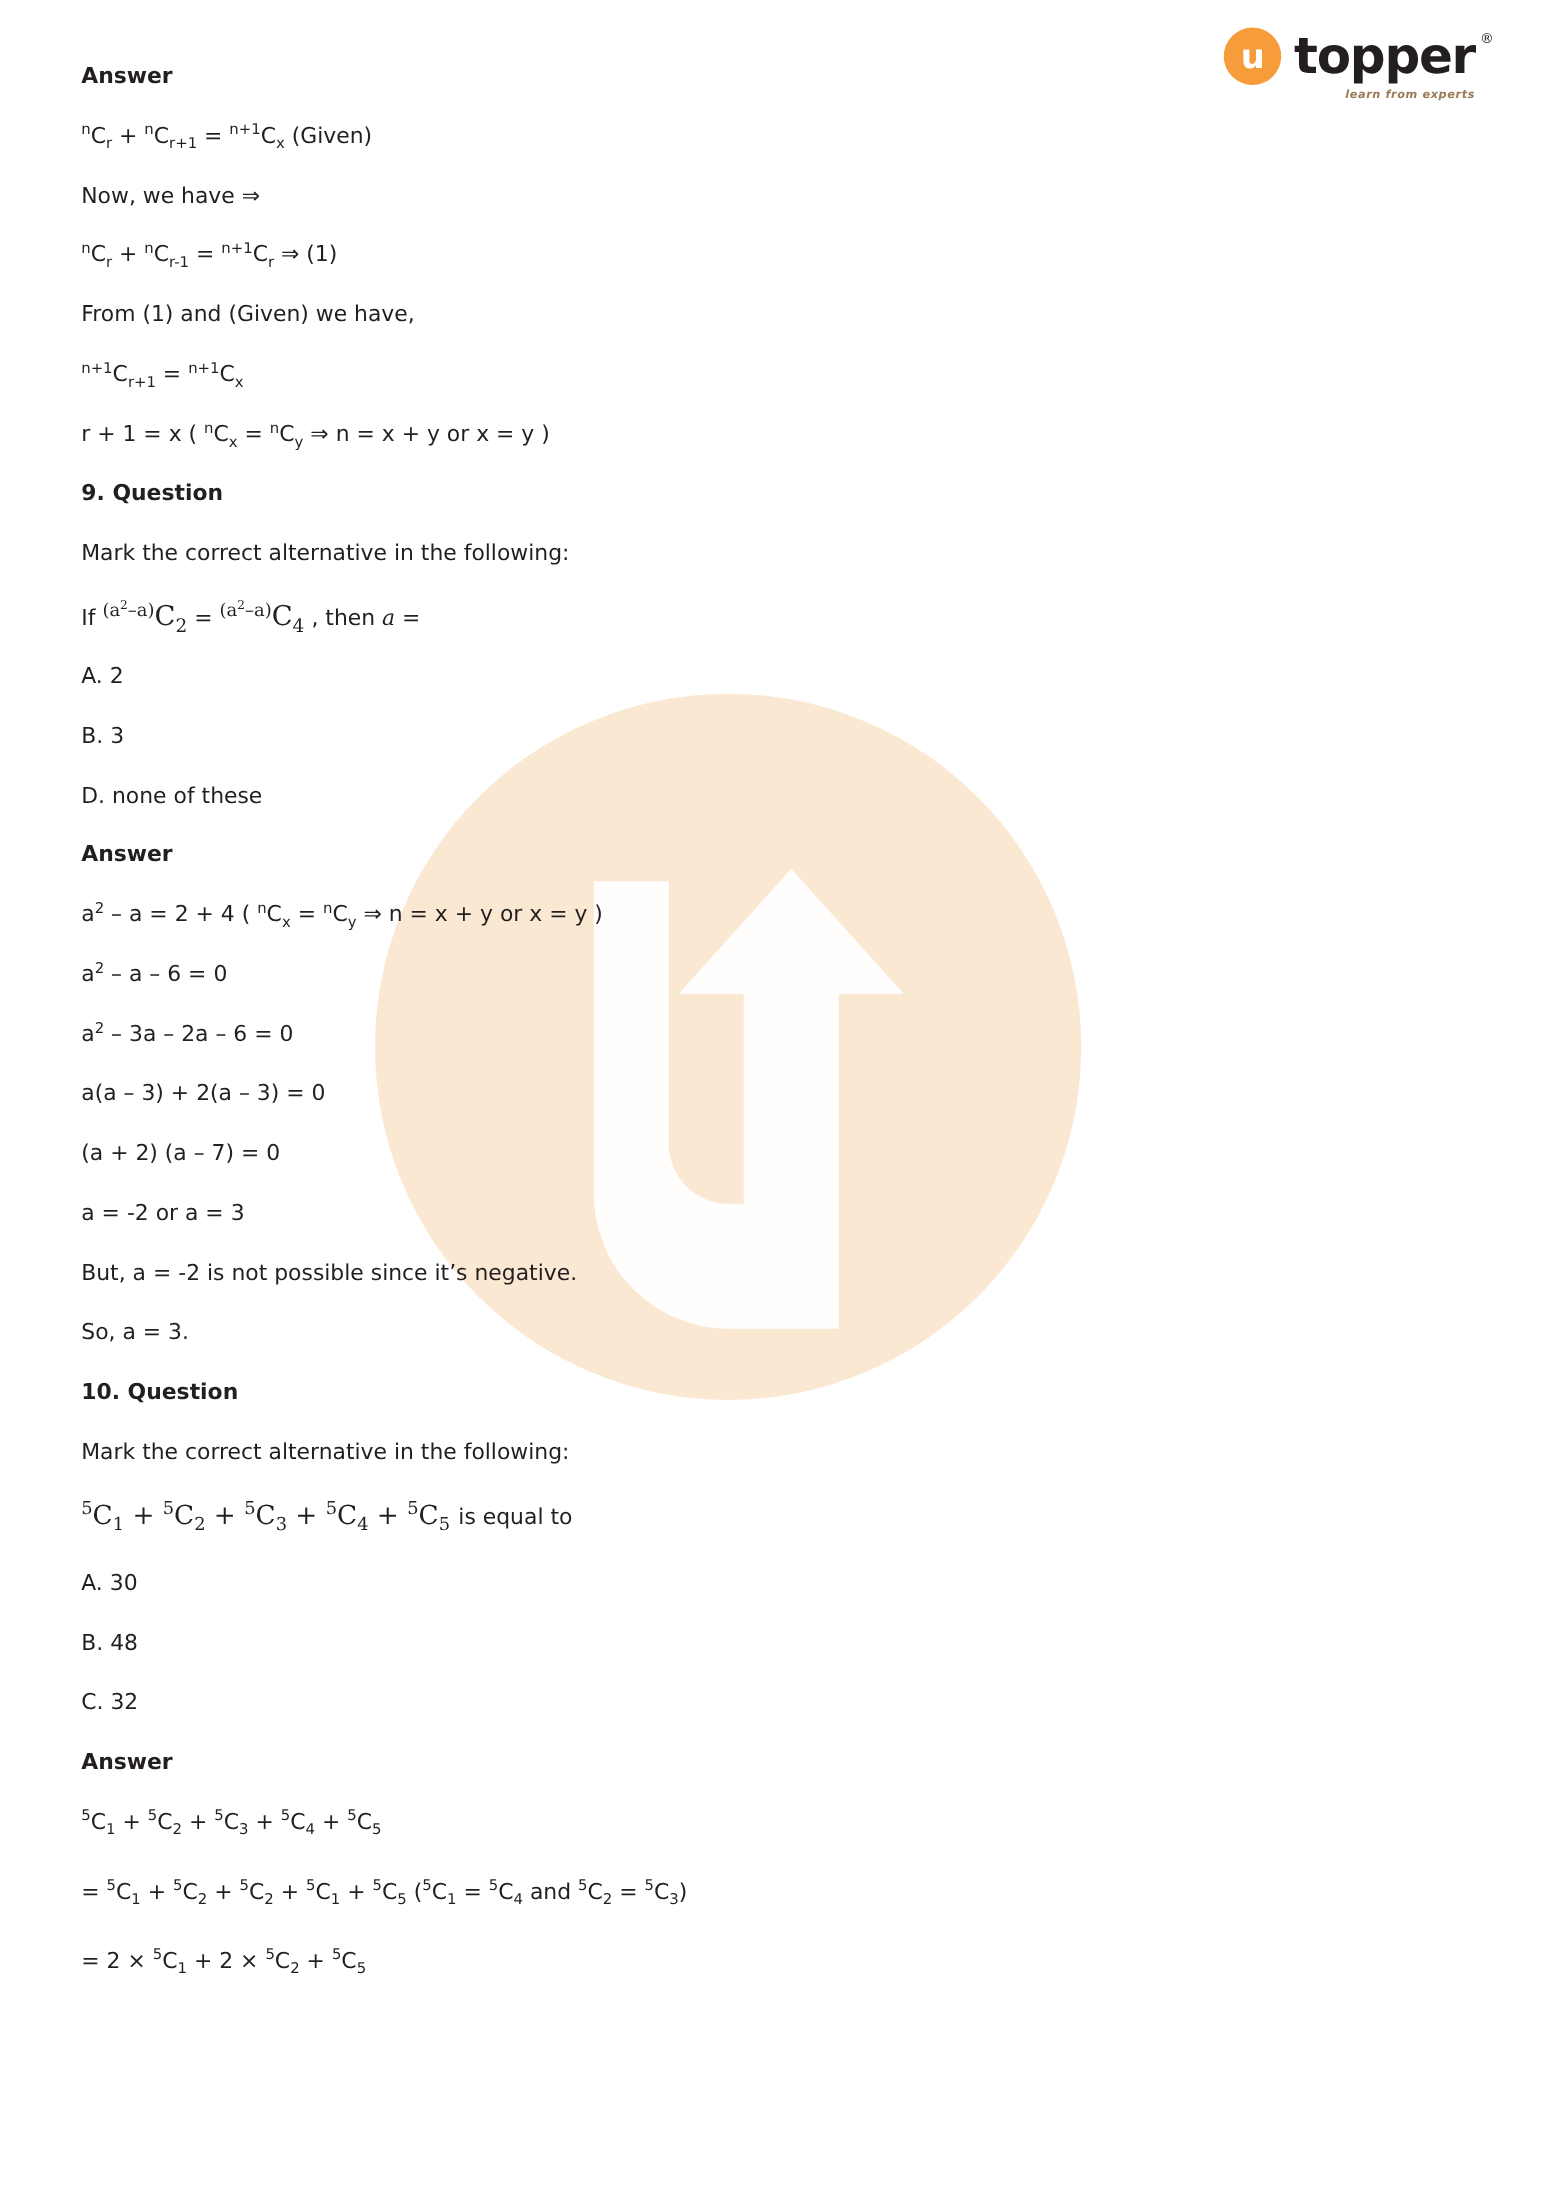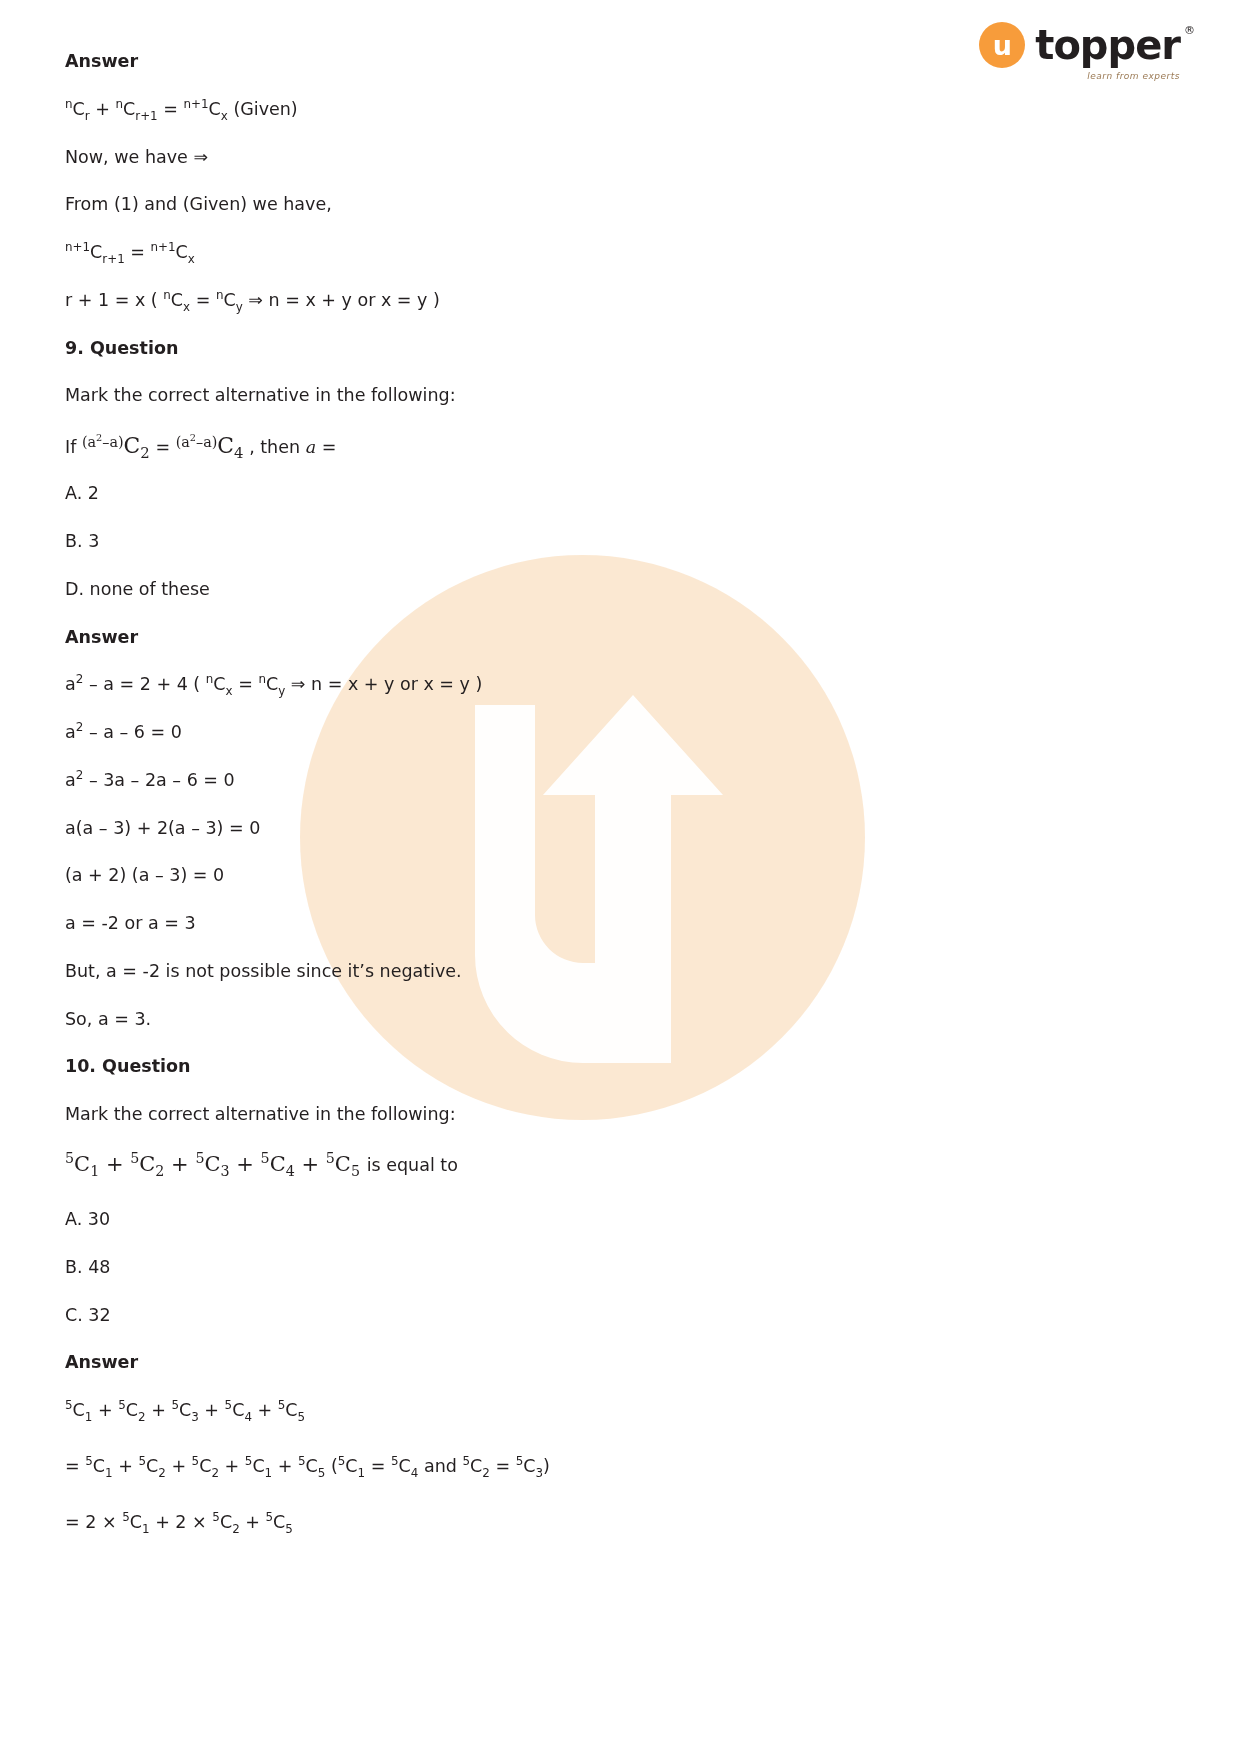--- a/index.html
+++ b/index.html
@@ -83,21 +83,21 @@
     right: -14px;
     top: 2px;
     font-size: 11px;
     font-weight: normal;
   }
   .logo-tag {
     position: absolute;
     right: 0px;
     bottom: -13px;
     font-size: 9px;
-    font-weight: normal;
+    font-weight: bold;
     font-style: italic;
     color: #9b7a55;
     letter-spacing: 0.5px;
   }
 
   
   .content {
     position: relative;
     z-index: 2;
     font-size: 17.5px;
@@ -168,20 +168,24 @@
 
     <p class="line bold">Answer</p>
 
     <p class="line">
       <sup>n</sup>C<sub>r</sub> + <sup>n</sup>C<sub>r+1</sub> = <sup>n+1</sup>C<sub>x</sub>
       <span>(Given)</span>
     </p>
 
     <p class="line">Now, we have ⇒</p>
 
+    <p class="line">
+      <sup>n</sup>C<sub>r</sub> + <sup>n</sup>C<sub>r-1</sub> = <sup>n+1</sup>C<sub>r</sub>
+      <span>⇒ (1)</span>
+    </p>
 
     <p class="line">From (1) and (Given) we have,</p>
 
     <p class="line">
       <sup>n+1</sup>C<sub>r+1</sub> = <sup>n+1</sup>C<sub>x</sub>
     </p>
 
     <p class="line">
       <span>r + 1 = x (</span>
       <sup>n</sup>C<sub>x</sub> <span class="sub-eq">=</span> <sup>n</sup>C<sub>y</sub>
@@ -215,21 +219,21 @@
 
     <p class="line">
       a<sup>2</sup> <span>– a – 6 = 0</span>
     </p>
 
     <p class="line">
       a<sup>2</sup> <span>– 3a – 2a – 6 = 0</span>
     </p>
 
     <p class="line">a(a – 3) + 2(a – 3) = 0</p>
-    <p class="line">(a + 2) (a – 3) = 0</p>
+    <p class="line">(a + 2) (a – 7) = 0</p>
     <p class="line">a = -2 or a = 3</p>
     <p class="line">But, a = -2 is not possible since it’s negative.</p>
     <p class="line">So, a = 3.</p>
 
     <p class="line bold">10. Question</p>
     <p class="line">Mark the correct alternative in the following:</p>
 
     <p class="mathline serif" style="font-size:21px; margin-bottom:30px;">
       <sup>5</sup>C<sub>1</sub> + <sup>5</sup>C<sub>2</sub> + <sup>5</sup>C<sub>3</sub> + <sup>5</sup>C<sub>4</sub> + <sup>5</sup>C<sub>5</sub>
       <span style="font-family:'DejaVu Sans',sans-serif; font-size:17.5px;">is equal to</span>

